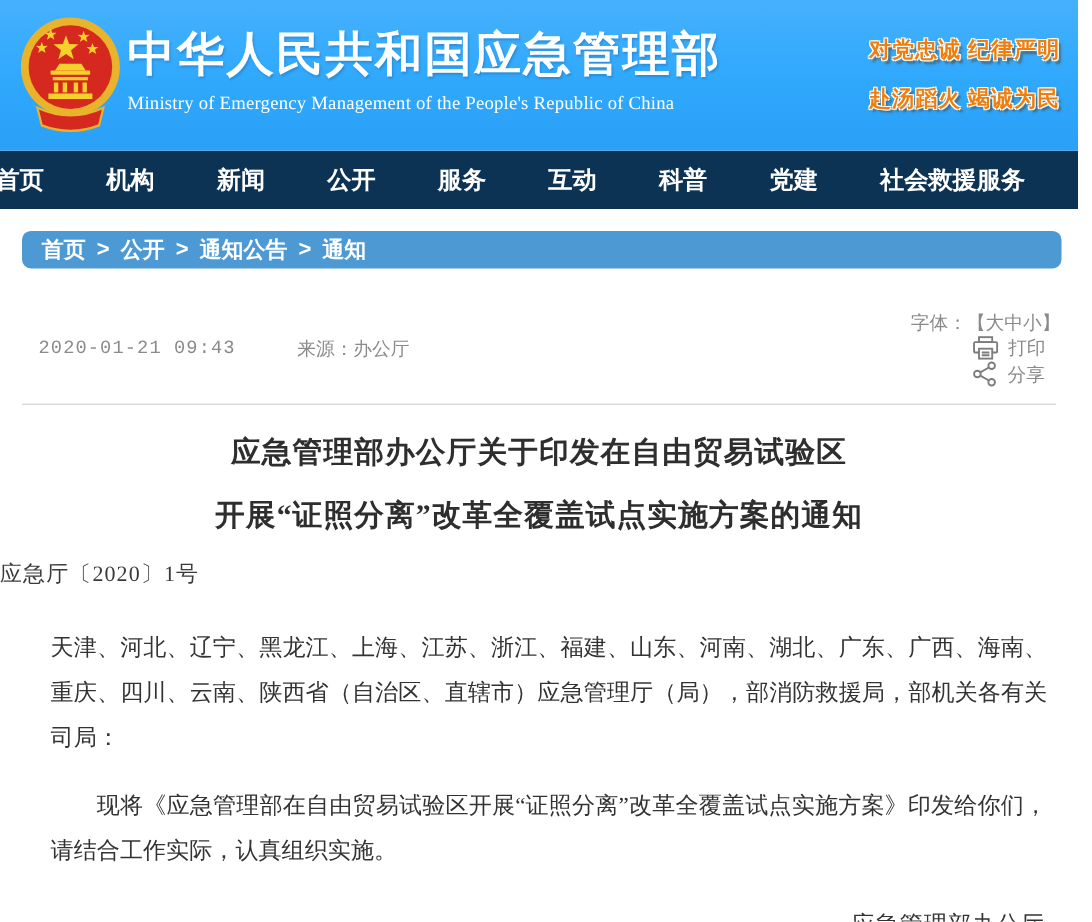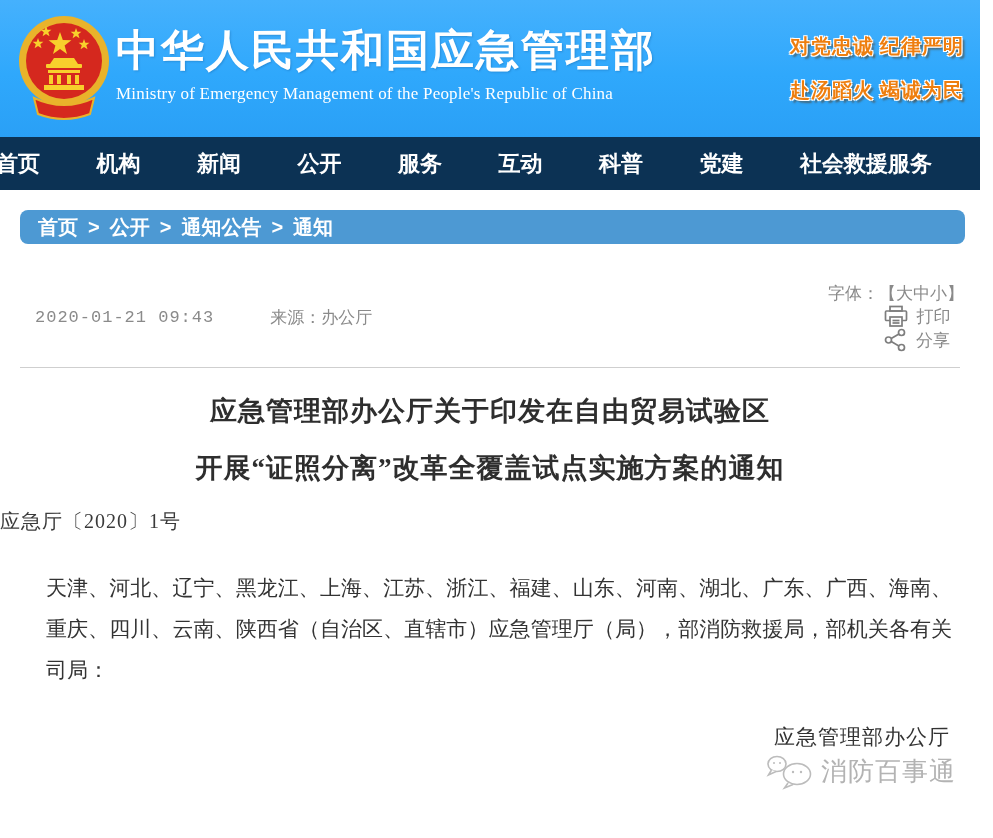--- a/index.html
+++ b/index.html
@@ -150,20 +150,21 @@
 
   <article class="article">
     <h1 class="doc-title">
       <span class="t-line">应急管理部办公厅关于印发在自由贸易试验区</span>
       <span class="t-line">开展“证照分离”改革全覆盖试点实施方案的通知</span>
     </h1>
     <div class="doc-number">应急厅〔2020〕1号</div>
 
     <div class="doc-body">
       <p class="para">天津、河北、辽宁、黑龙江、上海、江苏、浙江、福建、山东、河南、湖北、广东、广西、海南、重庆、四川、云南、陕西省（自治区、直辖市）应急管理厅（局），部消防救援局，部机关各有关司局：</p>
+      <p class="para indent">现将《应急管理部在自由贸易试验区开展“证照分离”改革全覆盖试点实施方案》印发给你们，请结合工作实际，认真组织实施。</p>
     </div>
 
     <div class="sig-block">
       <div class="sig-name">应急管理部办公厅</div>
       <div class="watermark">
         <svg width="52" height="36" viewBox="0 0 52 36" fill="none" stroke="#bcbcbc" stroke-width="1.6">
           <ellipse cx="12" cy="10" rx="9" ry="7.5"></ellipse>
           <path d="M6.5 16 L3.5 21 L11 17.5" fill="#fff"></path>
           <circle cx="9" cy="9" r="1" fill="#bcbcbc" stroke="none"></circle>
           <circle cx="15" cy="9" r="1" fill="#bcbcbc" stroke="none"></circle>

